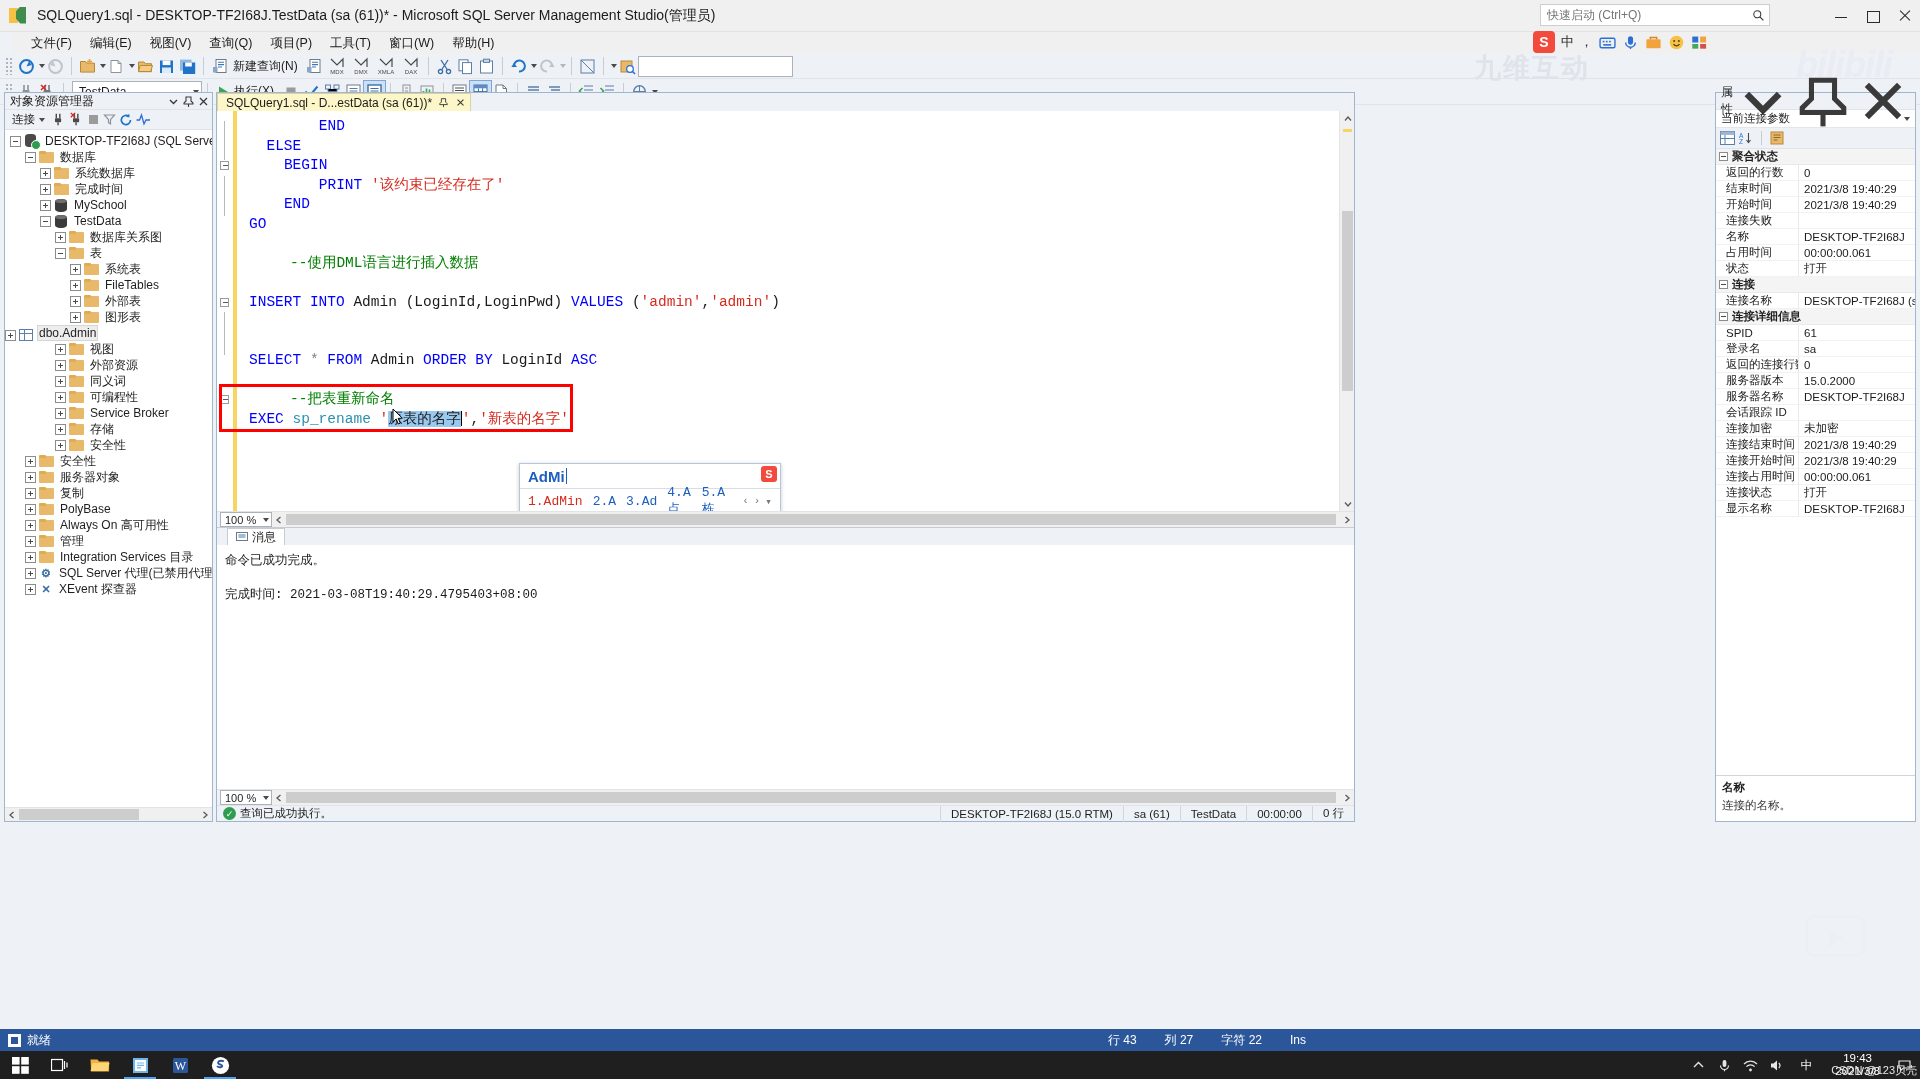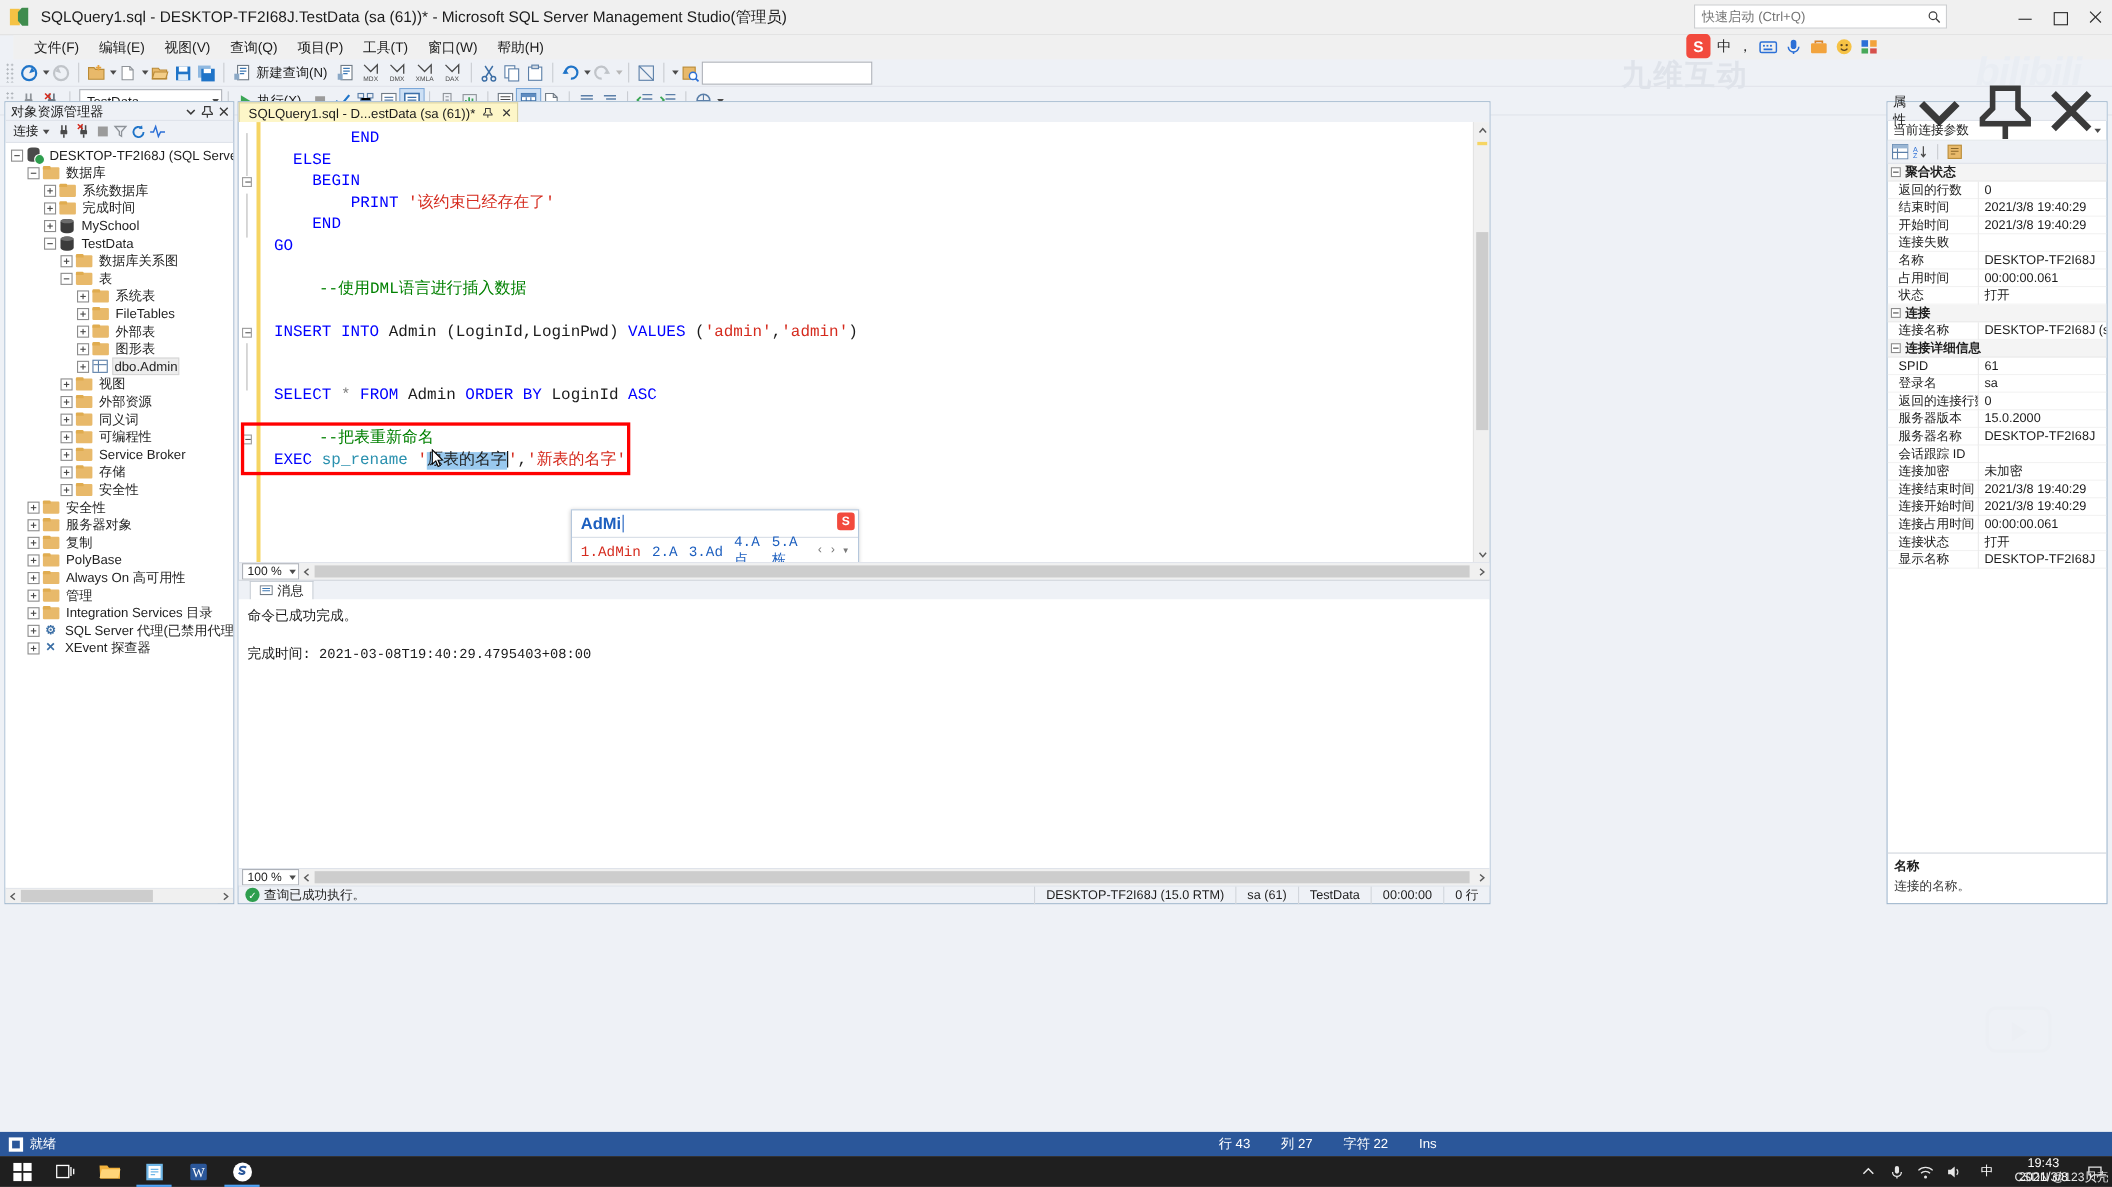--- a/index.html
+++ b/index.html
@@ -684,21 +684,21 @@
         <div class="node" style="padding-left: 65px;">
           <div class="exp plus"></div>
           <div class="folder"></div>
           <span class="lbl">外部表</span>
         </div>
         <div class="node" style="padding-left: 65px;">
           <div class="exp plus"></div>
           <div class="folder"></div>
           <span class="lbl">图形表</span>
         </div>
-        <div class="node sel" style="padding-left: 65px;">
+        <div class="node sel" style=" align-items: flex-end;">
           <div class="exp plus"></div>
           <div class="tblicon"></div>
           <span class="lbl">dbo.Admin</span>
         </div>
         <div class="node" style="padding-left: 50px;">
           <div class="exp plus"></div>
           <div class="folder"></div>
           <span class="lbl">视图</span>
         </div>
         <div class="node" style="padding-left: 50px;">

